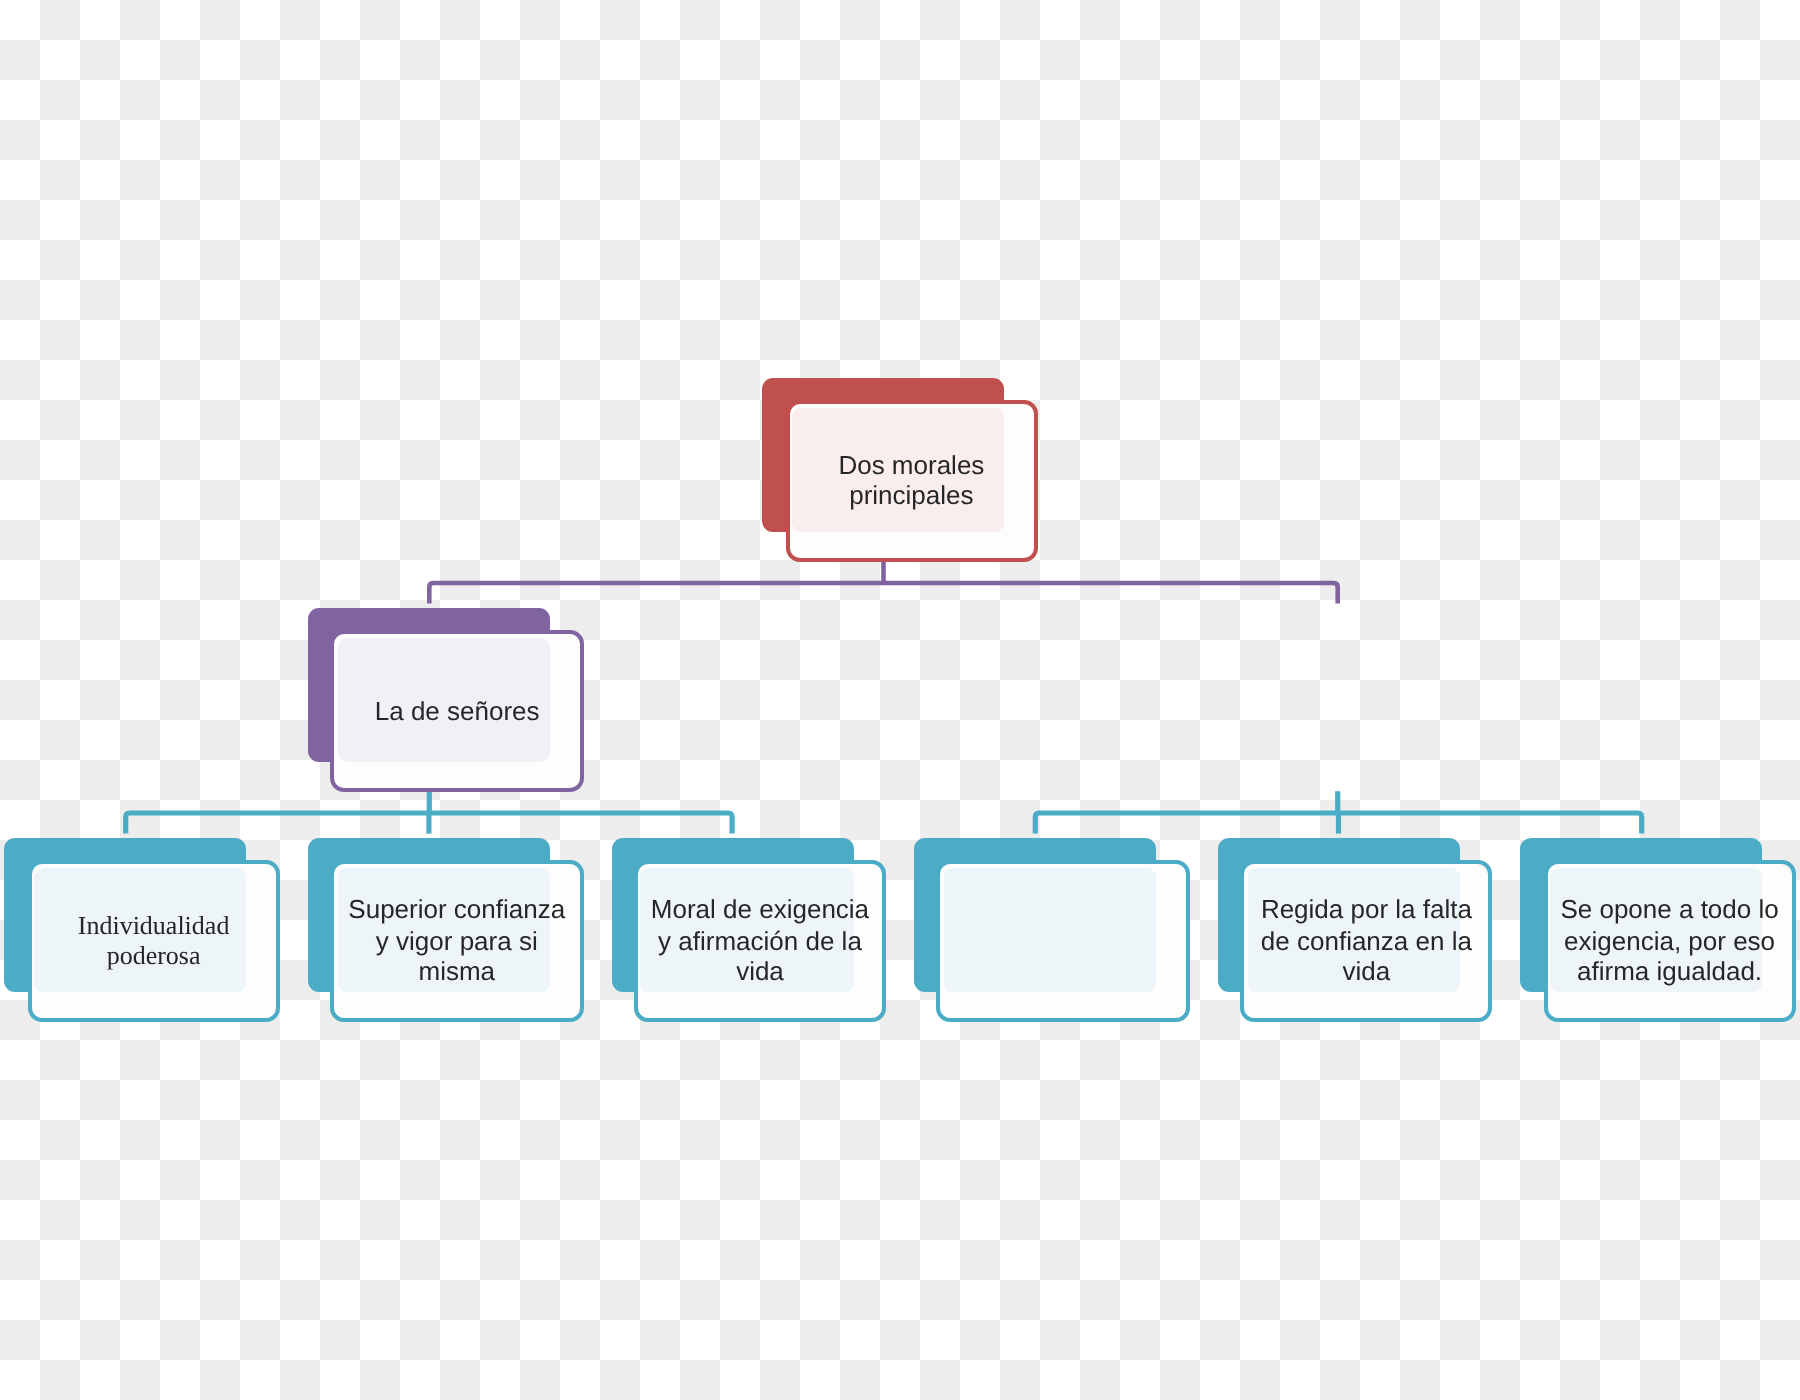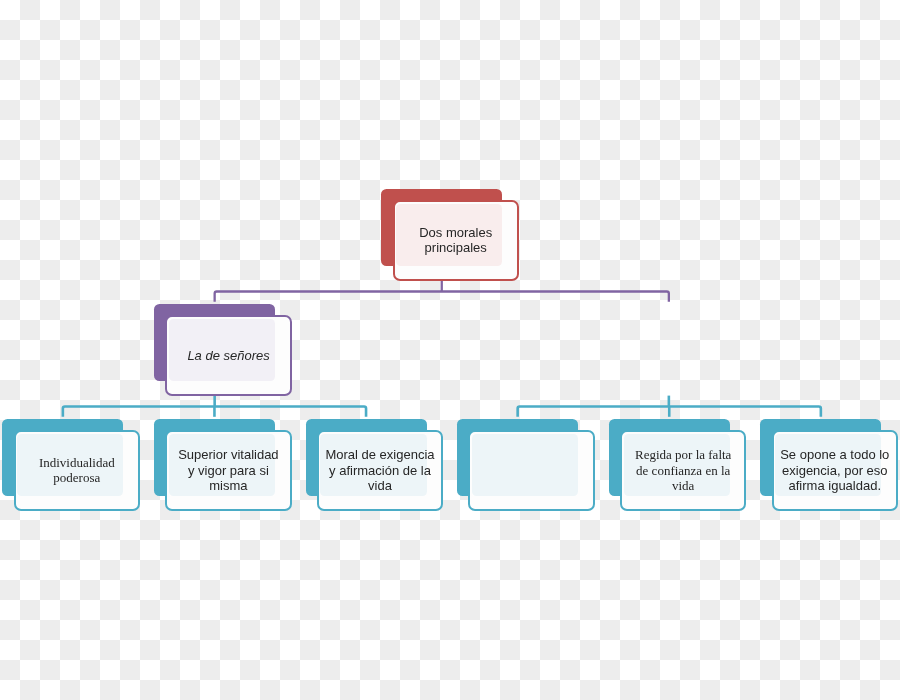--- a/index.html
+++ b/index.html
@@ -33,21 +33,21 @@
   .n-root  .panel {background:#F9EDED;}
   .n-branch .shadow{background:#8064A2;}
   .n-branch .card  {border-color:#8064A2;}
   .n-branch .panel {background:#F2F0F6;}
   .n-leaf  .shadow{background:#4BACC6;}
   .n-leaf  .card  {border-color:#4BACC6;}
   .n-leaf  .panel {background:#EDF5F8;}
 
   
   #n-root   {left:392.5px;top:200.3px;}
-  #n-br-1   {left:165.4px;top:315.2px;font-style:italic;}
+  #n-br-1   {left:165.4px;top:315.2px;}
   #n-br-2   {left:619.6px;top:315.2px;}
   #n-lf-1   {left:13.6px; top:430.2px;font-family:Liberation Serif, serif;}
   #n-lf-2   {left:165.2px;top:430.2px;}
   #n-lf-3   {left:316.8px;top:430.2px;}
   #n-lf-4   {left:468.4px;top:430.2px;}
   #n-lf-5   {left:620.0px;top:430.2px;}
   #n-lf-6   {left:771.6px;top:430.2px;}
 </style>
 </head>
 <body>
@@ -81,42 +81,42 @@
     <div class="shadow"></div>
     <div class="card"></div>
     <div class="panel"></div>
     <div class="label" style="top: 24.7px;">Individualidad
 poderosa</div>
   </div>
   <div class="node n-leaf" id="n-lf-2">
     <div class="shadow"></div>
     <div class="card"></div>
     <div class="panel"></div>
-    <div class="label" style="top: 16.95px;">Superior vitalidad
+    <div class="label" style="top: 16.95px;">Superior confianza
 y vigor para si
 misma</div>
   </div>
   <div class="node n-leaf" id="n-lf-3">
     <div class="shadow"></div>
     <div class="card"></div>
     <div class="panel"></div>
     <div class="label" style="top: 16.95px;">Moral de exigencia
 y afirmación de la
 vida</div>
   </div>
   <div class="node n-leaf" id="n-lf-4">
     <div class="shadow"></div>
     <div class="card"></div>
     <div class="panel"></div>
   </div>
   <div class="node n-leaf" id="n-lf-5">
     <div class="shadow"></div>
     <div class="card"></div>
     <div class="panel"></div>
-    <div class="label" style="top: 16.95px; font-family: Liberation Serif, serif;">Regida por la falta
+    <div class="label" style="top: 16.95px;">Regida por la falta
 de confianza en la
 vida</div>
   </div>
   <div class="node n-leaf" id="n-lf-6">
     <div class="shadow"></div>
     <div class="card"></div>
     <div class="panel"></div>
     <div class="label" style="top: 16.95px;">Se opone a todo lo
 exigencia, por eso
 afirma igualdad.</div>

